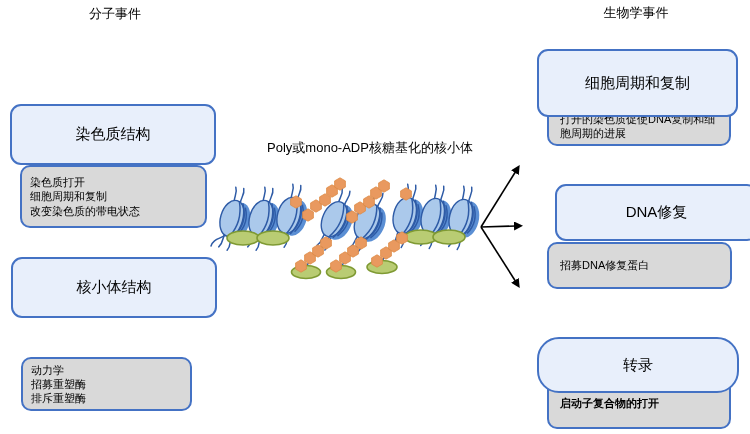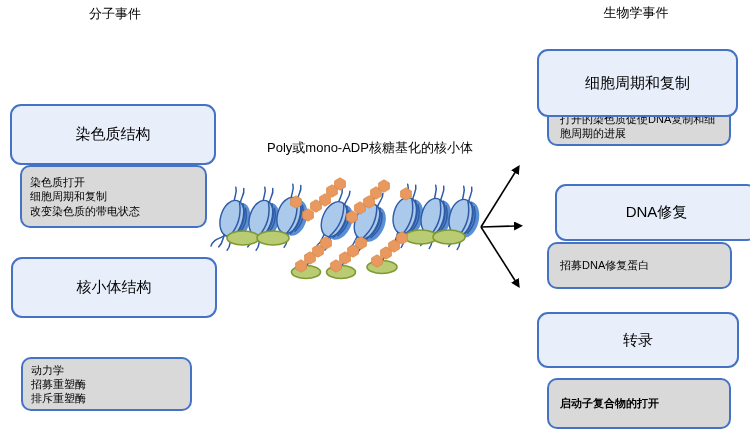--- a/index.html
+++ b/index.html
@@ -160,18 +160,18 @@
     <div>打开的染色质促使DNA复制和细胞周期的进展</div>
   </div>
 
 <div class="blue-box" style="left:536px;top:184px;width:203px;height:57px;margin-left:19px;">
   <span>DNA修复</span>
 </div>
 <div class="gray-box" style="left:547px;top:242px;width:185px;height:47px;padding:4px 11px;">
     <div>招募DNA修复蛋白</div>
   </div>
 
-<div class="blue-box" style="left:537px;top:312px;width:202px;height:56px;">
+<div class="blue-box" style="left:537px;top:337px;width:202px;height:56px;border-radius:22px;">
   <span>转录</span>
 </div>
 <div class="gray-box" style="left:547px;top:378px;width:184px;height:51px;padding:4px 11px;font-weight:bold;">
     <div>启动子复合物的打开</div>
   </div>
 
 </body></html>

